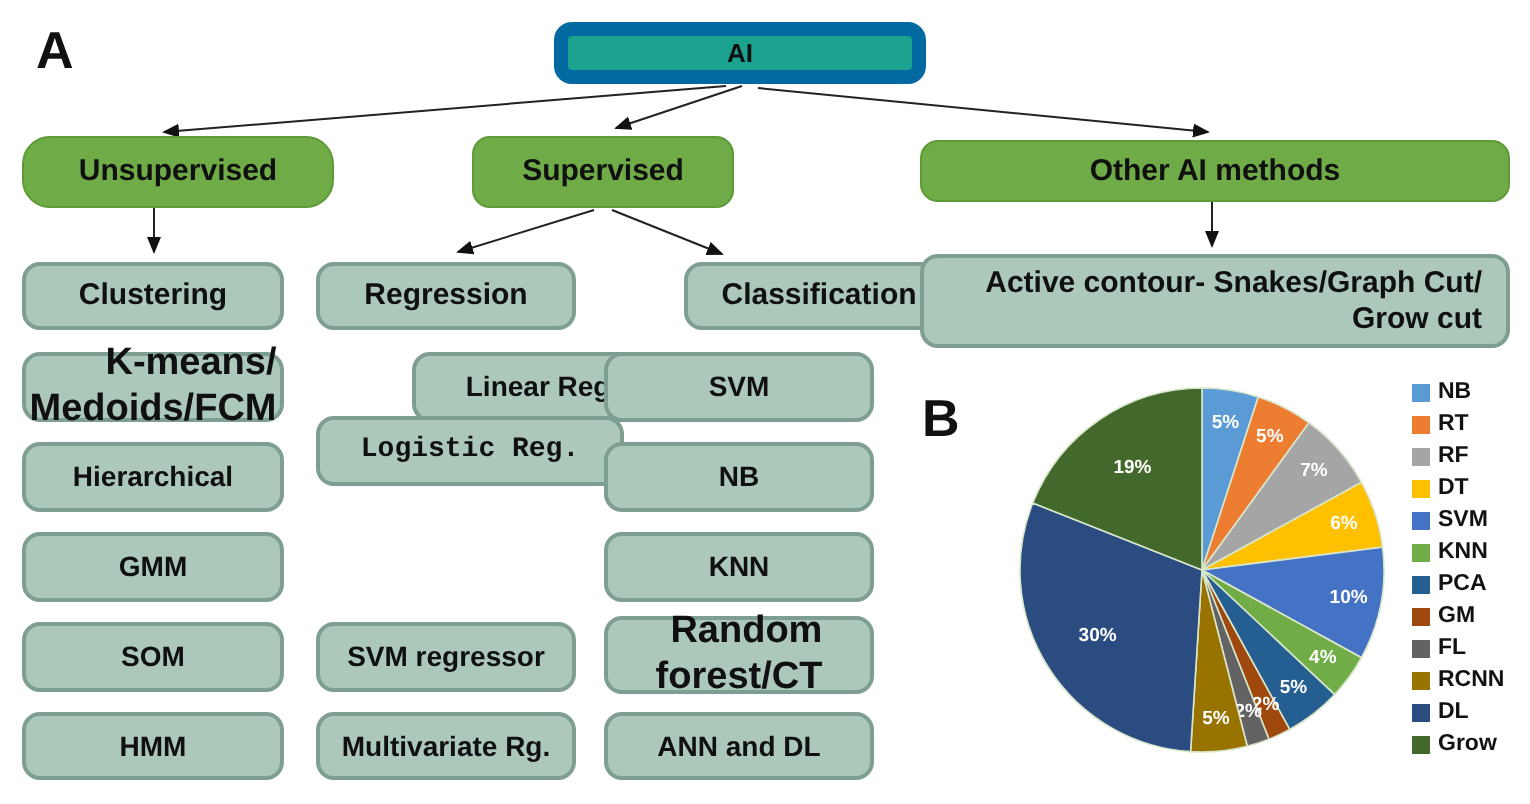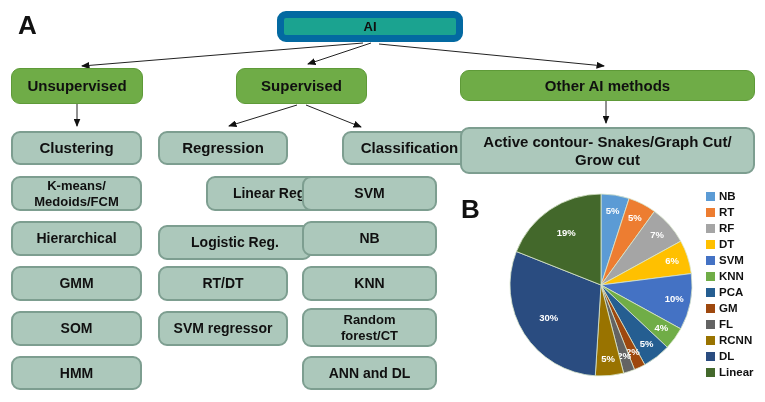--- a/index.html
+++ b/index.html
@@ -8,23 +8,23 @@
     font-family:"Liberation Sans","DejaVu Sans",sans-serif;color:#111;
   }
   .panel-label{position:absolute;font-size:26px;font-weight:800;color:#111;}
   .node{
     position:absolute;display:flex;align-items:center;justify-content:center;
     text-align:center;font-weight:700;border-radius:9px;box-sizing:border-box;
     line-height:1.18;color:#101010;
   }
   .teal{background:#1BA390;border:7px solid #0369a1;font-size:13px;}
   .green{background:#6FAC47;border:1px solid #5E9A38;font-size:15px;}
-  .pale{background:#ACC8BB;border:2px solid #7D9E90;font-size:14px;}
+  .pale{background:#ACC8BB;border:2px solid #7D9E90;font-size:14px;text-align:right;}
   .hdr{font-size:15px;}
-  .two-line{font-size:13px;padding:0 10px;}
+  .two-line{font-size:19px;padding:0 10px;}
   .narrow{padding:4px 26px;}
   .connectors{position:absolute;left:0;top:0;pointer-events:none;}
   #legend{position:absolute;left:706px;top:188px;margin:0;padding:0;list-style:none;}
   #legend li{display:flex;align-items:center;height:16px;}
   #legend .swatch{width:9px;height:9px;margin-right:4px;flex:0 0 9px;}
   #legend .lbl{font-size:11.5px;font-weight:700;color:#111;}
   #pie{position:absolute;left:505px;top:188px;}
   #pie text{font-family:"Liberation Sans","DejaVu Sans",sans-serif;}
 </style>
 </head>
@@ -47,36 +47,36 @@
       <line x1="306" y1="105" x2="361" y2="127" marker-end="url(#ah)"></line>
       <line x1="606" y1="101" x2="606" y2="123" marker-end="url(#ah)"></line>
     </g>
   </svg>
 
   <div class="panel-label" style="left:18px;top:10px;">A</div>
   <div class="panel-label" style="left:461px;top:194px;">B</div>
 
   <div class="node teal" style="left:277px;top:11px;width:186px;height:31px;">AI</div>
 
-  <div class="node green" style="left:11px;top:68px;width:132px;height:36px;">Unsupervised</div>
+  <div class="node green" style="left:11px;top:68px;width:156px;height:36px;border-radius:14px;">Unsupervised</div>
   <div class="node green" style="left:236px;top:68px;width:131px;height:36px;">Supervised</div>
   <div class="node green" style="left:460px;top:70px;width:295px;height:31px;">Other AI methods</div>
 
   <div class="node pale hdr" style="left:11px;top:131px;width:131px;height:34px;">Clustering</div>
   <div class="node pale two-line" style="left:11px;top:176px;width:131px;height:35px;">K-means/ Medoids/FCM</div>
   <div class="node pale" style="left:11px;top:221px;width:131px;height:35px;">Hierarchical</div>
   <div class="node pale" style="left:11px;top:266px;width:131px;height:35px;">GMM</div>
   <div class="node pale" style="left:11px;top:311px;width:131px;height:35px;">SOM</div>
   <div class="node pale hdr" style="left:158px;top:131px;width:130px;height:34px;">Regression</div>
 
   <div class="node pale" style="left:11px;top:356px;width:131px;height:34px;">HMM</div>
   <div class="node pale" style="left:158px;top:176px;width:130px;height:35px;margin-left:48px;">Linear Reg.</div>
-  <div class="node pale" style="left:158px;top:225px;width:154px;height:35px;">Logistic Reg.</div>
-  <div class="node pale" style="left:158px;top:266px;width:130px;height:35px;">RT/DT</div>
+  <div class="node pale" style="left:158px;top:208px;width:154px;height:35px;font-family:Liberation Mono, monospace;">Logistic Reg.</div>
   <div class="node pale" style="left:158px;top:311px;width:130px;height:35px;">SVM regressor</div>
+  <div class="node pale" style="left:158px;top:356px;width:130px;height:34px;">Multivariate Rg.</div>
 
   <div class="node pale hdr" style="left:302px;top:131px;width:135px;height:34px;margin-left:40px;">Classification</div>
   <div class="node pale" style="left:302px;top:176px;width:135px;height:35px;">SVM</div>
   <div class="node pale" style="left:302px;top:221px;width:135px;height:35px;">NB</div>
   <div class="node pale" style="left:302px;top:266px;width:135px;height:35px;">KNN</div>
   <div class="node pale two-line narrow" style="left:302px;top:308px;width:135px;height:39px;">Random forest/CT</div>
   <div class="node pale" style="left:302px;top:356px;width:135px;height:34px;">ANN and DL</div>
 
   <div class="node pale hdr" style="left:460px;top:127px;width:295px;height:47px;padding:0 12px;">Active contour- Snakes/Graph Cut/ Grow cut</div>
 
@@ -147,17 +147,17 @@
       <li>
         <span class="swatch" style="background: rgb(153, 115, 0);"></span>
         <span class="lbl">RCNN</span>
       </li>
       <li>
         <span class="swatch" style="background: rgb(42, 76, 128);"></span>
         <span class="lbl">DL</span>
       </li>
       <li>
         <span class="swatch" style="background: rgb(67, 104, 43);"></span>
-        <span class="lbl">Linear</span>
+        <span class="lbl">Grow</span>
       </li>
     </ul>
 
 </div>
 
 </body></html>

